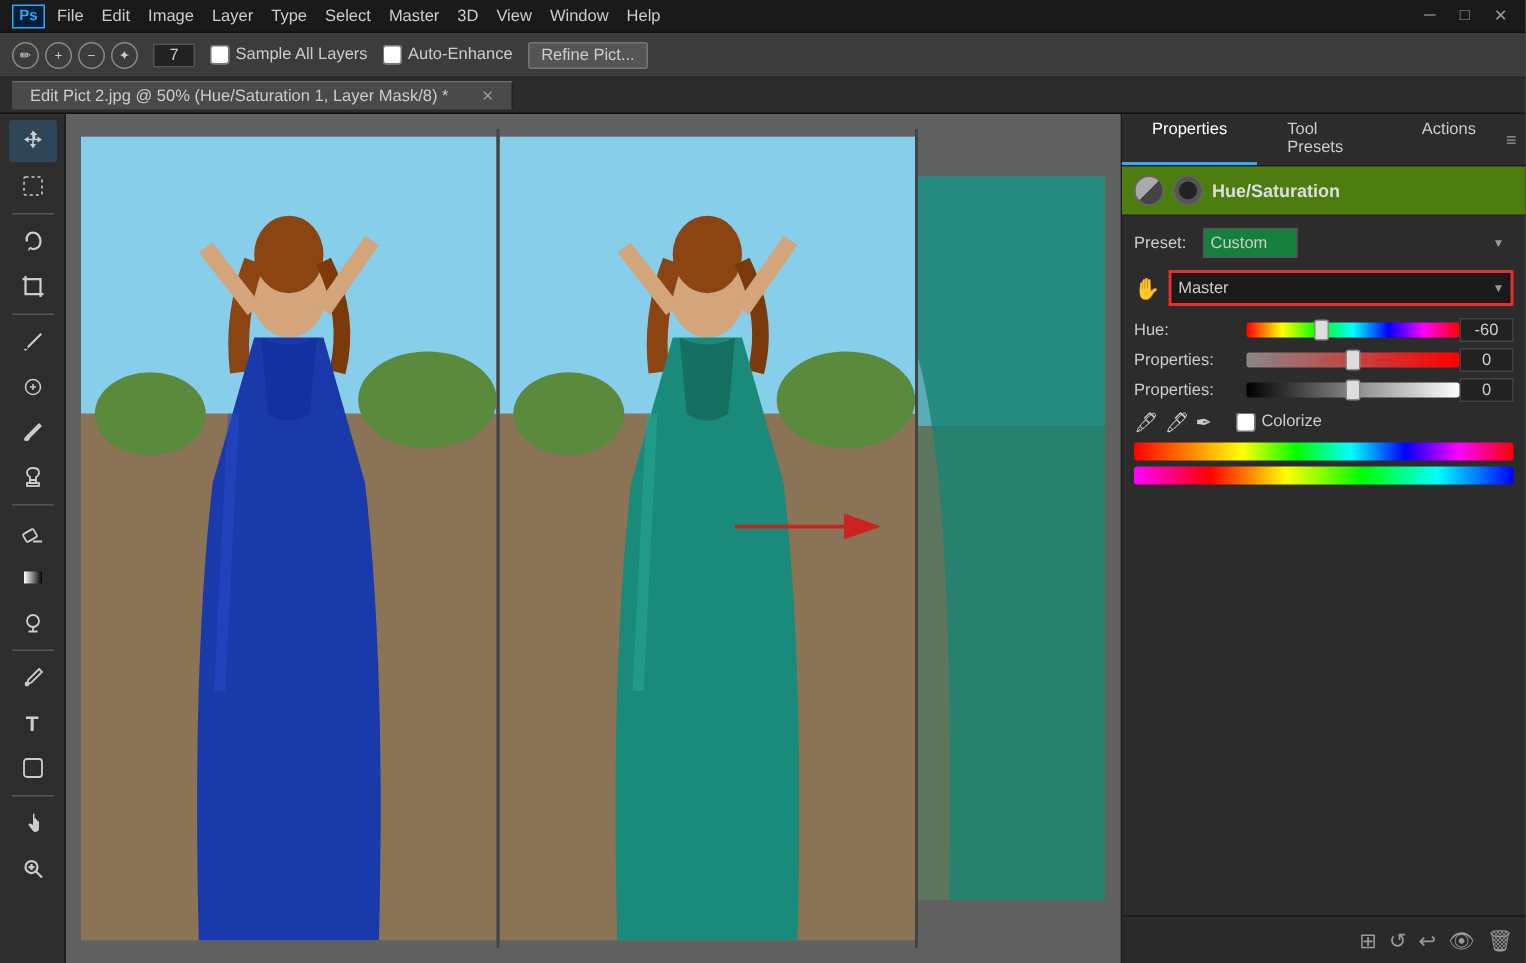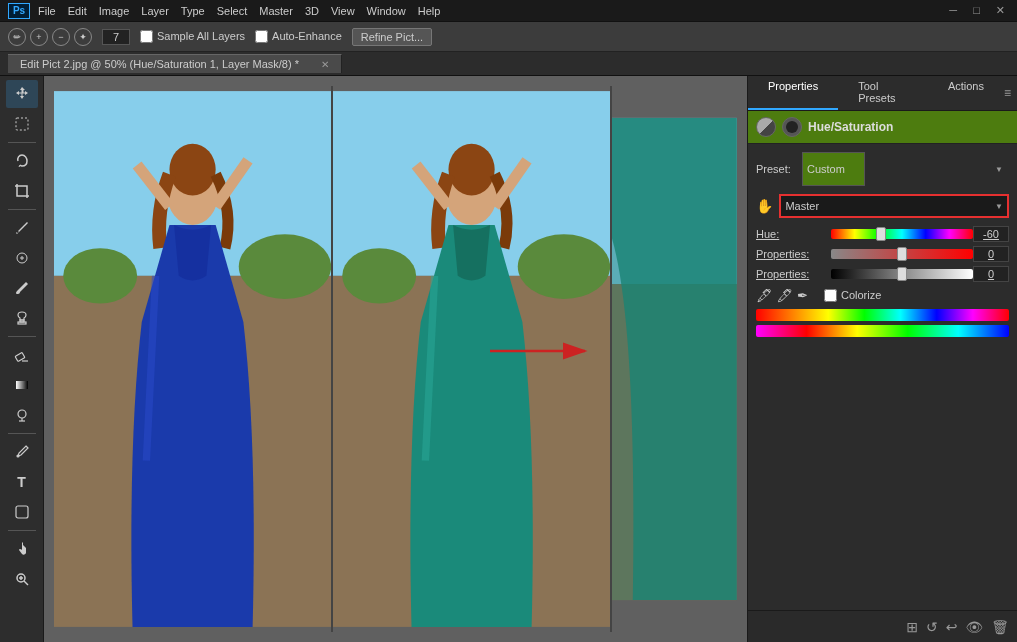--- a/index.html
+++ b/index.html
@@ -248,26 +248,26 @@
       margin-bottom: 8px;
       gap: 6px;
     }
     .preset-label {
       font-size: 11px;
       color: #ccc;
       width: 40px;
     }
     .preset-select {
       flex: 1;
-      background: #4d7c0f;
+      background: #15803d;
       border: 1px solid #555;
       color: #ccc;
       font-size: 11px;
       padding: 2px 4px;
-      height: 34px;
+      height: 20px;
       cursor: pointer;
       -webkit-appearance: none;
       appearance: none;
       position: relative;
     }
     .select-wrapper {
       flex: 1;
       position: relative;
     }
     .select-wrapper::after {
@@ -316,21 +316,20 @@
       transform: translateY(-50%);
       font-size: 8px;
       color: #999;
       pointer-events: none;
     }
 
     .slider-row {
       display: flex;
       align-items: center;
       margin-bottom: 4px;
-      text-decoration: underline;
     }
     .slider-label {
       font-size: 11px;
       color: #ccc;
       width: 75px;
     }
 
     .hue-slider-track {
       flex: 1;
       height: 10px;

